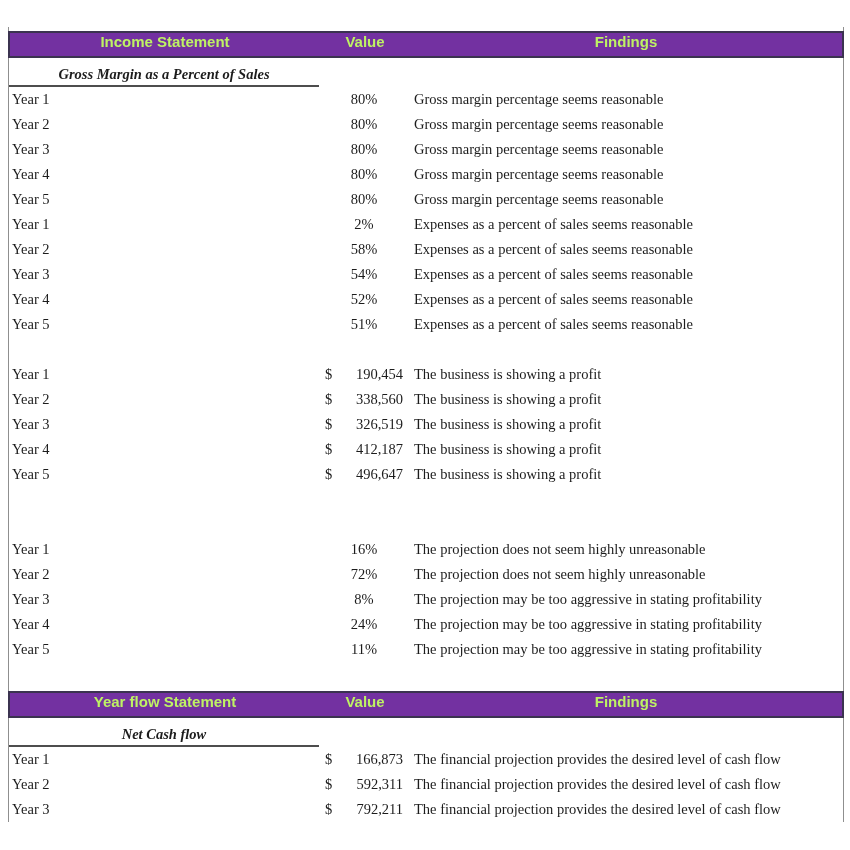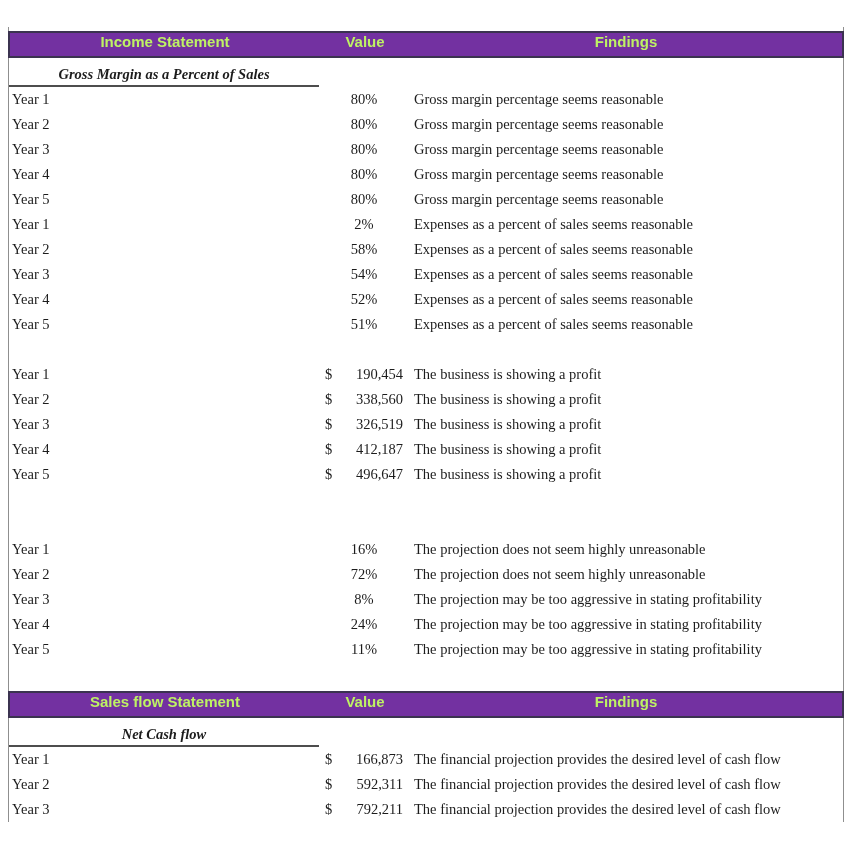--- a/index.html
+++ b/index.html
@@ -214,21 +214,21 @@
     <div class="c1 label-cell">Year 5</div>
     <div class="c2 value-percent">11%</div>
     <div class="c3 finding-cell">The projection may be too aggressive in stating profitability</div>
   </div>
     <div class="row blank-row">
     <div class="c1"></div>
     <div class="c2"></div>
     <div class="c3"></div>
   </div>
     <div class="bar">
-    <div class="c1">Sales flow Statement</div>
+    <div class="c1">Year flow Statement</div>
     <div class="c2">Value</div>
     <div class="c3">Findings</div>
   </div>
     <div class="row section-row">
     <div class="c1">Net Cash flow</div>
     <div class="c2"></div>
     <div class="c3"></div>
   </div>
     <div class="row">
     <div class="c1 label-cell">Year 1</div>

